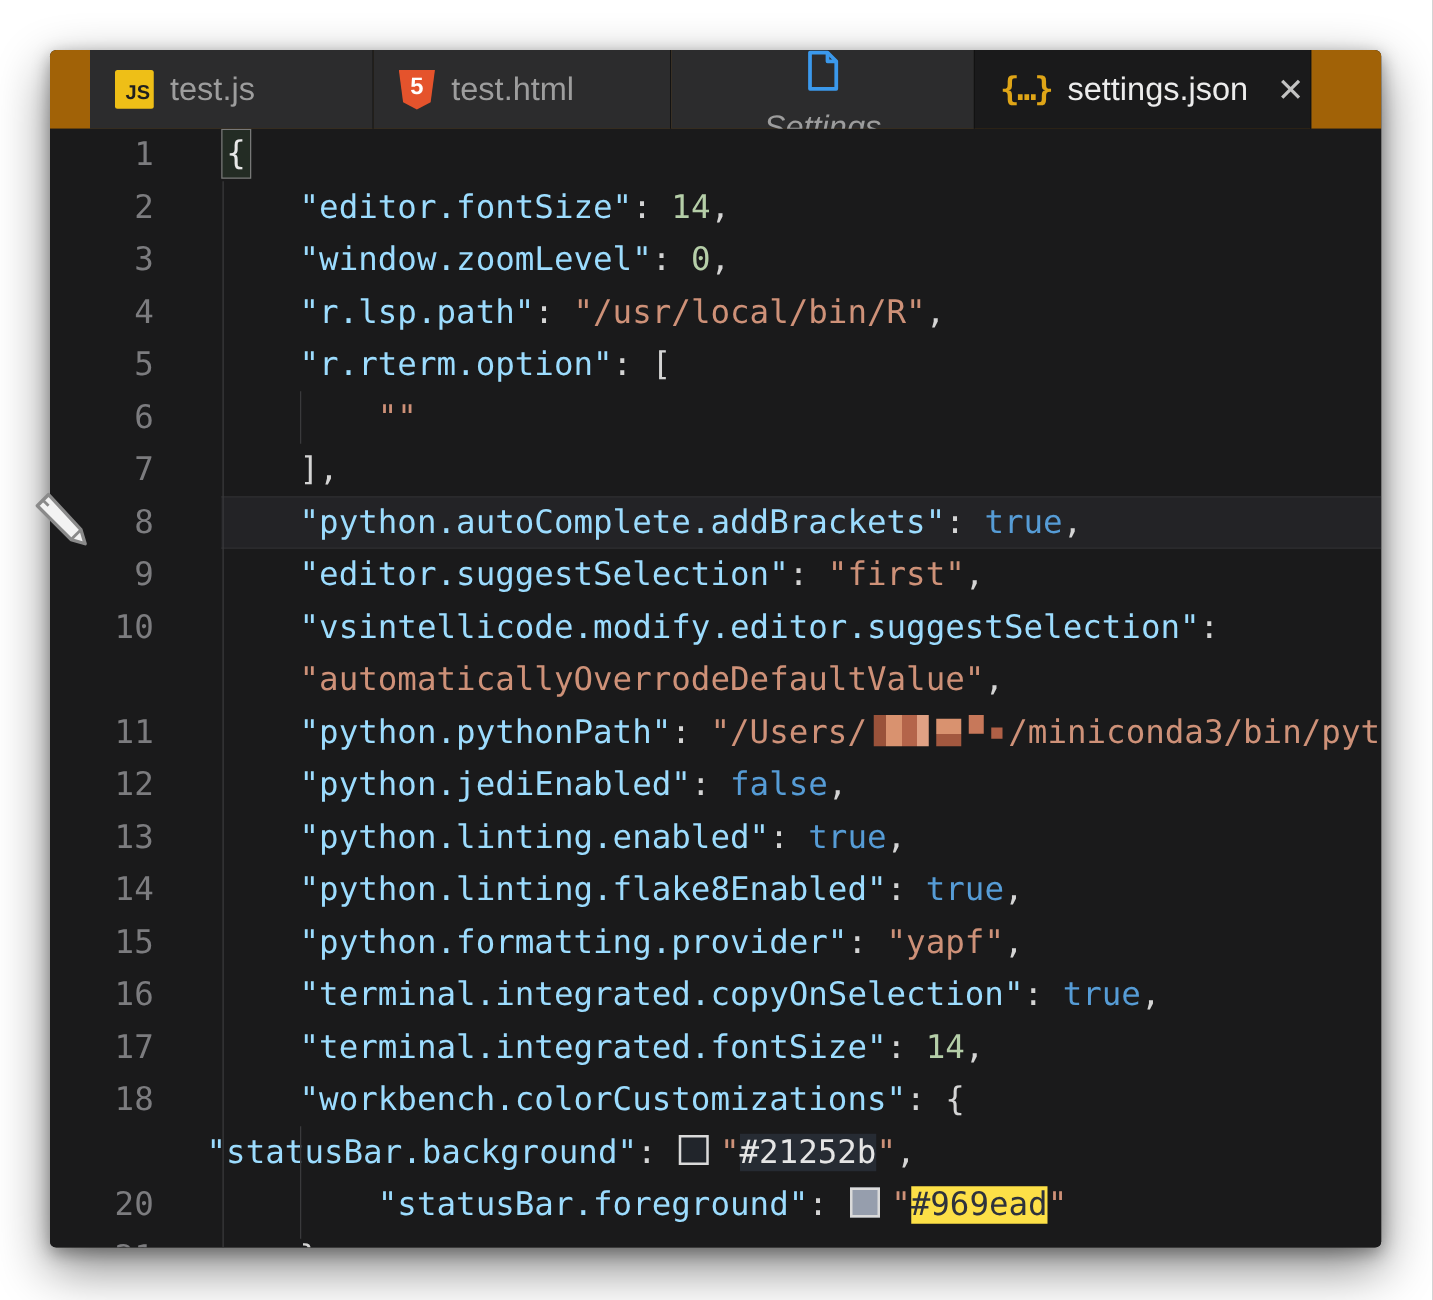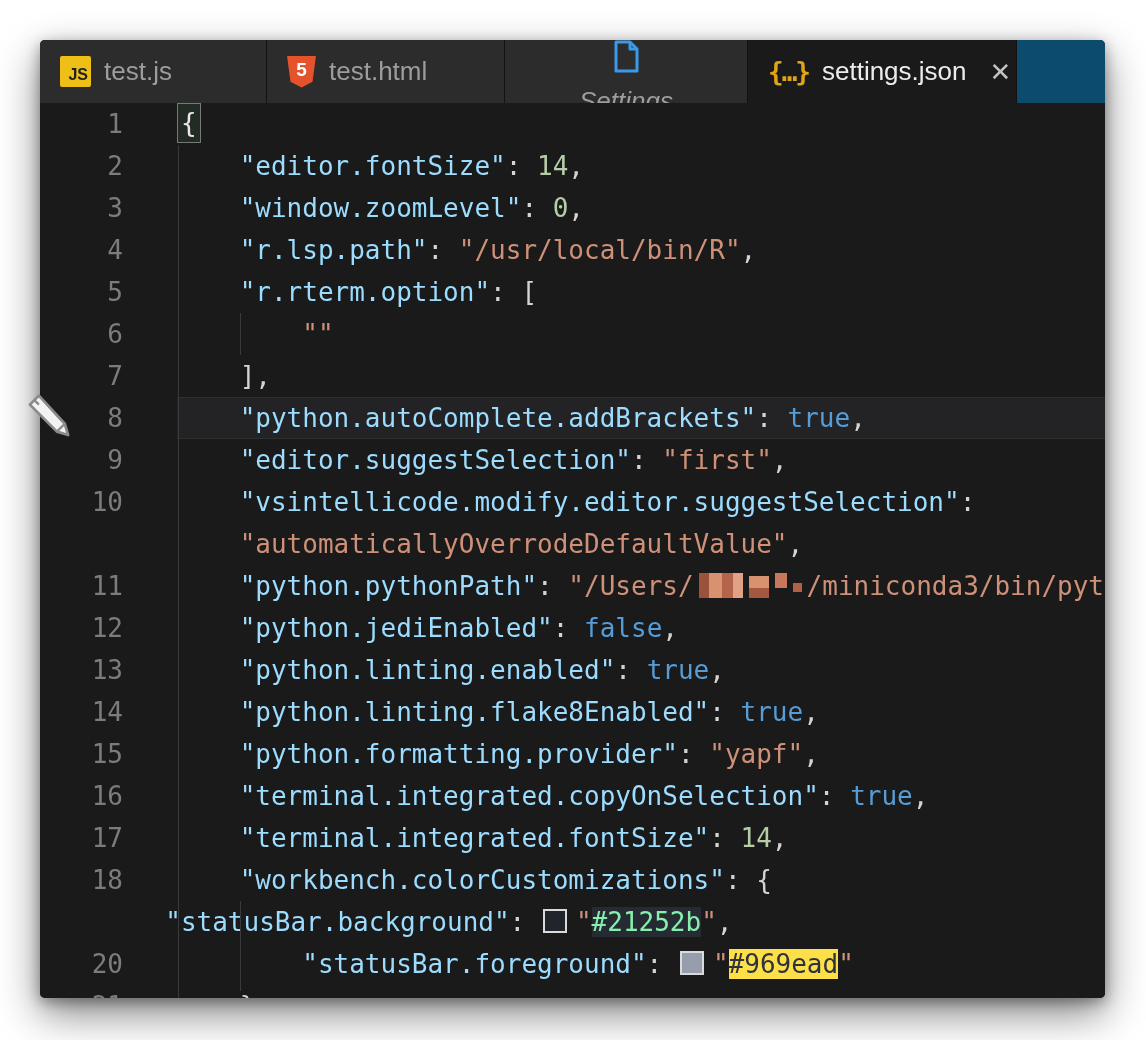--- a/index.html
+++ b/index.html
@@ -6,21 +6,21 @@
   html,body { width:1146px; height:1040px; background:#ffffff; font-family:"Liberation Sans", sans-serif; }
   .stage { position:relative; width:1146px; height:1040px; background:#ffffff; overflow:hidden; }
 
   .window {
     position:absolute; left:40px; top:40px; width:1065px; height:958px;
     background:#1a1a1b; border-radius:5px; overflow:hidden;
     box-shadow:0 16px 42px rgba(0,0,0,.48), 0 4px 14px rgba(0,0,0,.35);
   }
 
   
-  .tabbar { display:flex; height:63px; background:#0c4a6e; }
+  .tabbar { display:flex; height:63px; background:#a16207;padding-left:32px; }
   .tab { height:63px; display:flex; align-items:center; padding:0 20px; gap:13px;
          background:#2c2c2d; border-right:1px solid #121212; cursor:default; flex:none; }
   .tab:nth-child(1){ width:227px; }
   .tab:nth-child(2){ width:238px; }
   .tab:nth-child(3){ width:243px;flex-direction:column; }
   .tab:nth-child(4){ width:269px; }
   .tab .label { font-size:26px; color:#9d9d9d; white-space:nowrap; }
   .tab.preview .label { font-style:italic; }
   .tab.active { background:#1a1a1b; }
   .tab.active .label { color:#ececec; }
@@ -49,21 +49,21 @@
           font-size:26px; line-height:42px; color:#d4d4d4; }
   .row.hl .code { background:#232326; box-shadow:inset 0 1px 0 #2e2e31, inset 0 -1px 0 #2e2e31; }
 
   .tk-k { color:#9cdcfe; }
   .tk-s, .tk-q { color:#ce9178; }
   .tk-n { color:#b5cea8; }
   .tk-b { color:#569cd6;text-align:center; }
   .tk-p, .tk-ws { color:#d4d4d4; }
   .tk-brkt { display:inline-block; color:#e8e8e8; border:1px solid #787878; background:#232c24;
              height:40px; line-height:38px; padding:0 3px; vertical-align:top; }
-  .tk-hlword { color:#86efac; background:#262b33; }
+  .tk-hlword { color:#e5e5e5; background:#262b33; }
   .tk-sel { color:#2e323c; background:#fde047; }
 
   .swatch { display:inline-block; width:24px; height:24px; border:2px solid #dadada;
             margin:0 9px 0 2px; transform:translateY(2px); }
 
   .redact { display:inline-flex; align-items:flex-end; gap:6px; margin:0 5px; transform:translateY(3px); }
   .rb { display:inline-block; }
   .rb1 { width:44px; height:25px; background:linear-gradient(90deg,#9a523a 0 22%,#d9926f 22% 52%,#b4644a 52% 78%,#e0a184 78%); }
   .rb2 { width:20px; height:22px; background:linear-gradient(180deg,#d9926f 0 55%,#a3583f 55%); }
   .rb3 { width:12px; height:15px; background:#c7785a; transform:translateY(-10px); }

